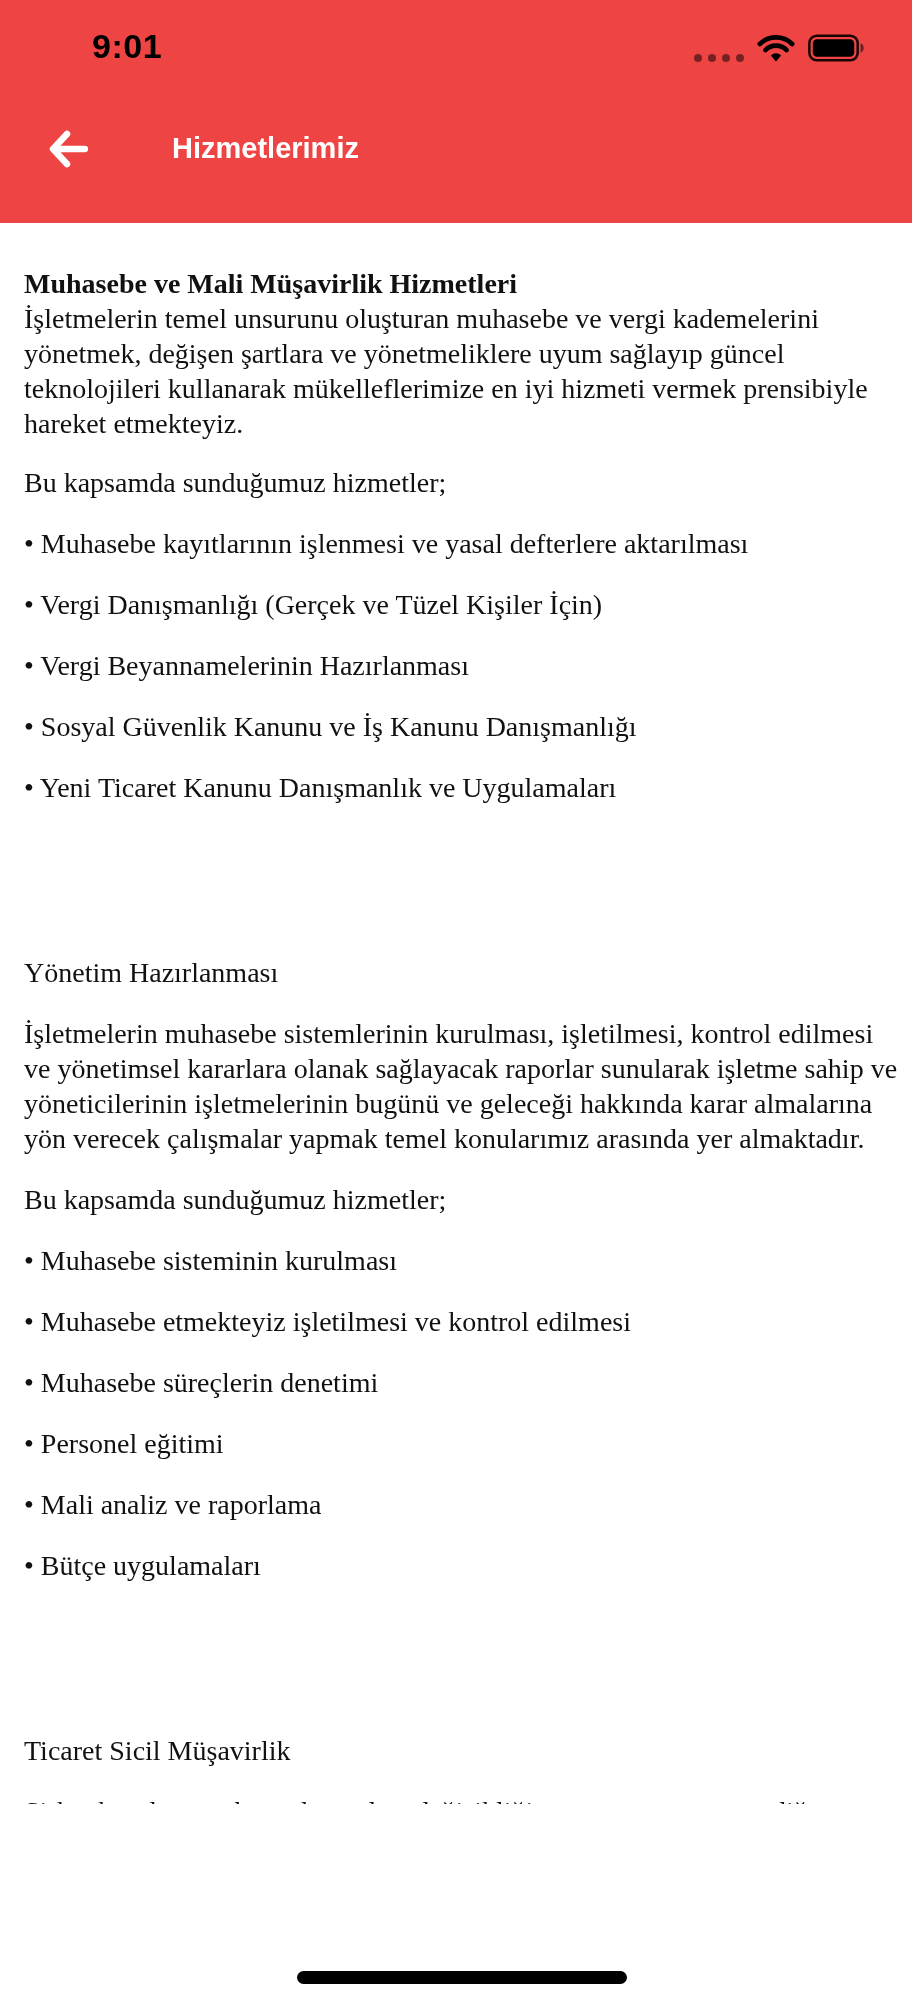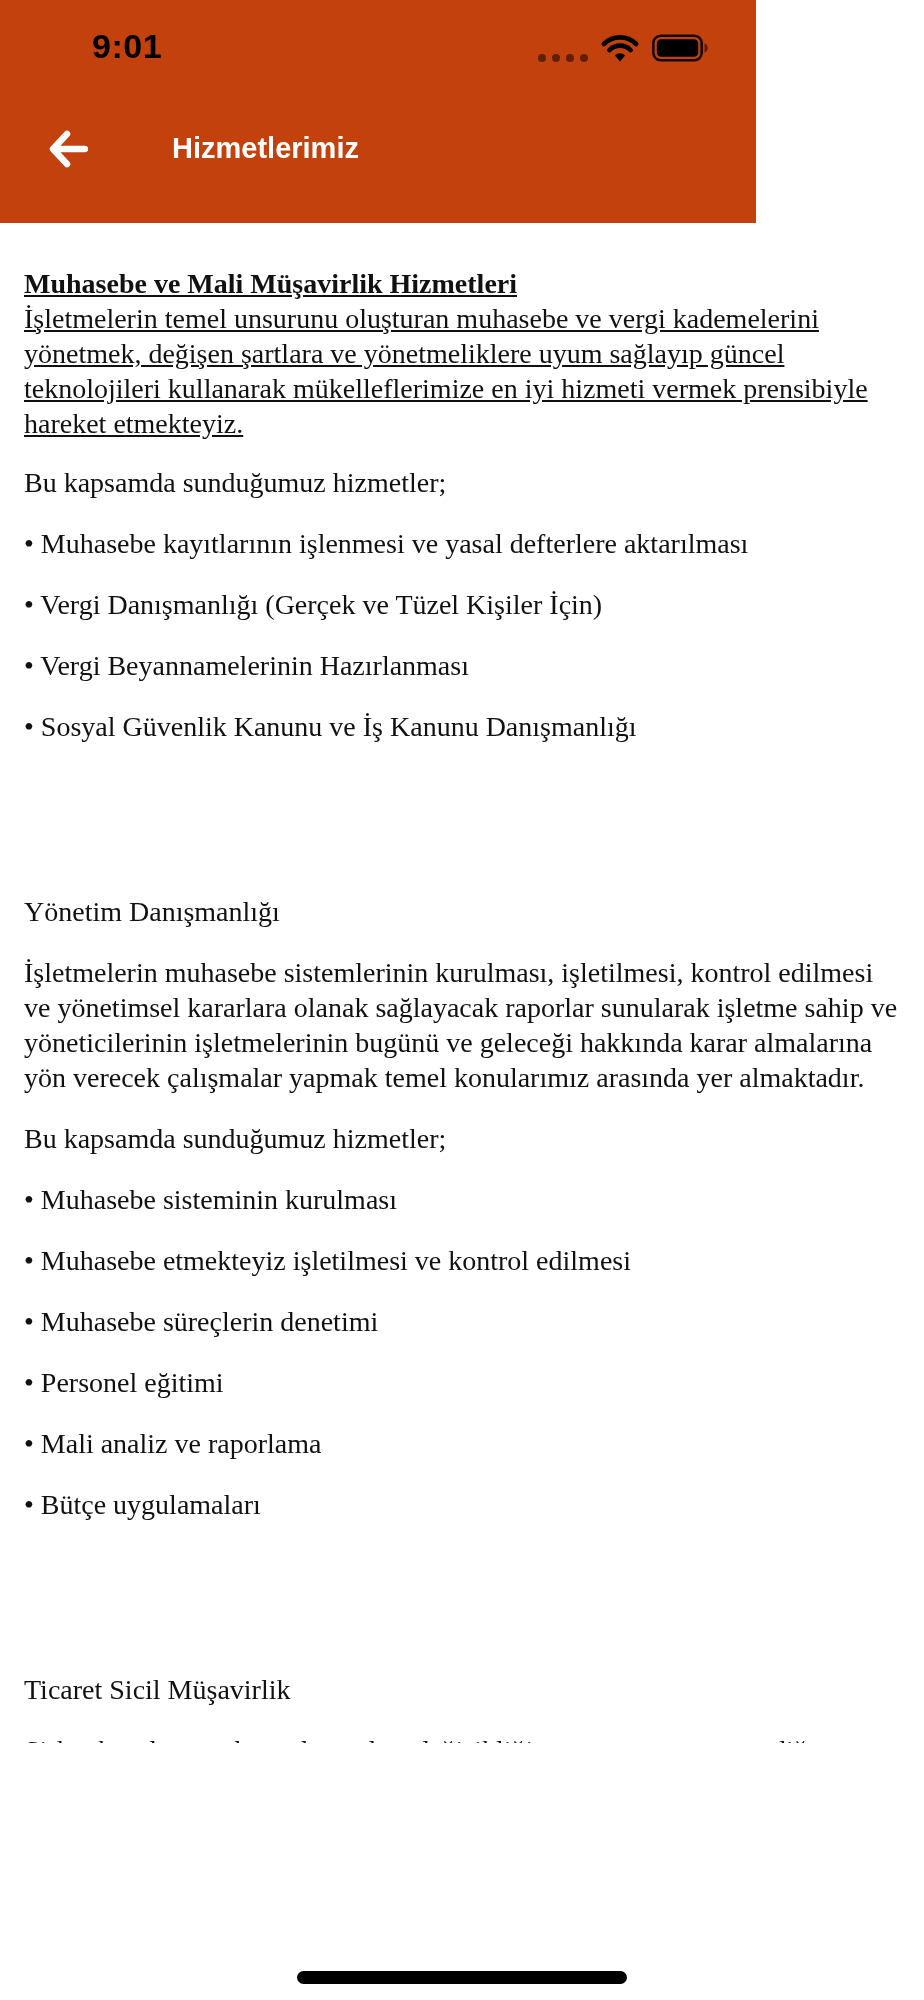--- a/index.html
+++ b/index.html
@@ -3,22 +3,22 @@
 <meta charset="utf-8">
 <style>
   html,body { margin:0; padding:0; background:#e8e8e8; }
   .screen {
     position:relative; width:924px; height:2000px;
     background:#ffffff; overflow:hidden; margin:0 auto;
     font-family:"Liberation Serif", serif;
   }
   
   .header {
-    position:absolute; top:0; left:0; width:756px; height:223px;
-    background:#c2410c;
+    position:absolute; top:0; left:0; width:912px; height:223px;
+    background:#ef4444;
   }
   .time {
     position:absolute; left:92px; top:27px;
     font-family:"Liberation Sans", sans-serif;
     font-size:34px; font-weight:700; color:#000; letter-spacing:.5px;
   }
   .status-icons {
     position:absolute; top:36px; right:46px; height:28px;
     display:flex; align-items:center; gap:12px;
   }
@@ -33,21 +33,21 @@
     font-family:"Liberation Sans", sans-serif;
     font-size:29px; font-weight:700; color:#ffffff;
   }
   
   .content {
     position:absolute; top:223px; left:0; width:924px;
     box-sizing:border-box; padding:0 26px 0 24px;
     font-size:28px; line-height:35px; color:#111;
   }
   .content p { margin:26px 0; }
-  .content p.lead { margin-top:43px; margin-bottom:20px;text-decoration:underline; }
+  .content p.lead { margin-top:43px; margin-bottom:20px; }
   .content p.intro { margin-top:24px; }
   .content p.sec-heading { margin-top:150px; }
   .content strong { font-weight:700; }
   .truncated {
     height:10px; overflow:hidden; margin-top:26px;
   }
   
   .home-indicator {
     position:absolute; left:50%; transform:translateX(-50%);
     bottom:16px; width:330px; height:13px; border-radius:7px;
@@ -101,22 +101,23 @@
       <strong>Muhasebe ve Mali Müşavirlik Hizmetleri</strong><br>
       <span>İşletmelerin temel unsurunu oluşturan muhasebe ve vergi kademelerini yönetmek, değişen şartlara ve yönetmeliklere uyum sağlayıp güncel teknolojileri kullanarak mükelleflerimize en iyi hizmeti vermek prensibiyle hareket etmekteyiz.</span>
     </p>
 
     <p class="intro">Bu kapsamda sunduğumuz hizmetler;</p>
 
     <p>• Muhasebe kayıtlarının işlenmesi ve yasal defterlere aktarılması</p>
     <p>• Vergi Danışmanlığı (Gerçek ve Tüzel Kişiler İçin)</p>
     <p>• Vergi Beyannamelerinin Hazırlanması</p>
     <p>• Sosyal Güvenlik Kanunu ve İş Kanunu Danışmanlığı</p>
+    <p>• Yeni Ticaret Kanunu Danışmanlık ve Uygulamaları</p>
 
-    <p class="sec-heading">Yönetim Danışmanlığı</p>
+    <p class="sec-heading">Yönetim Hazırlanması</p>
 
     <p>İşletmelerin muhasebe sistemlerinin kurulması, işletilmesi, kontrol edilmesi ve yönetimsel kararlara olanak sağlayacak raporlar sunularak işletme sahip ve yöneticilerinin işletmelerinin bugünü ve geleceği hakkında karar almalarına yön verecek çalışmalar yapmak temel konularımız arasında yer almaktadır.</p>
 
     <p class="intro">Bu kapsamda sunduğumuz hizmetler;</p>
 
     <p>• Muhasebe sisteminin kurulması</p>
     <p>• Muhasebe etmekteyiz işletilmesi ve kontrol edilmesi</p>
     <p>• Muhasebe süreçlerin denetimi</p>
     <p>• Personel eğitimi</p>
     <p>• Mali analiz ve raporlama</p>

